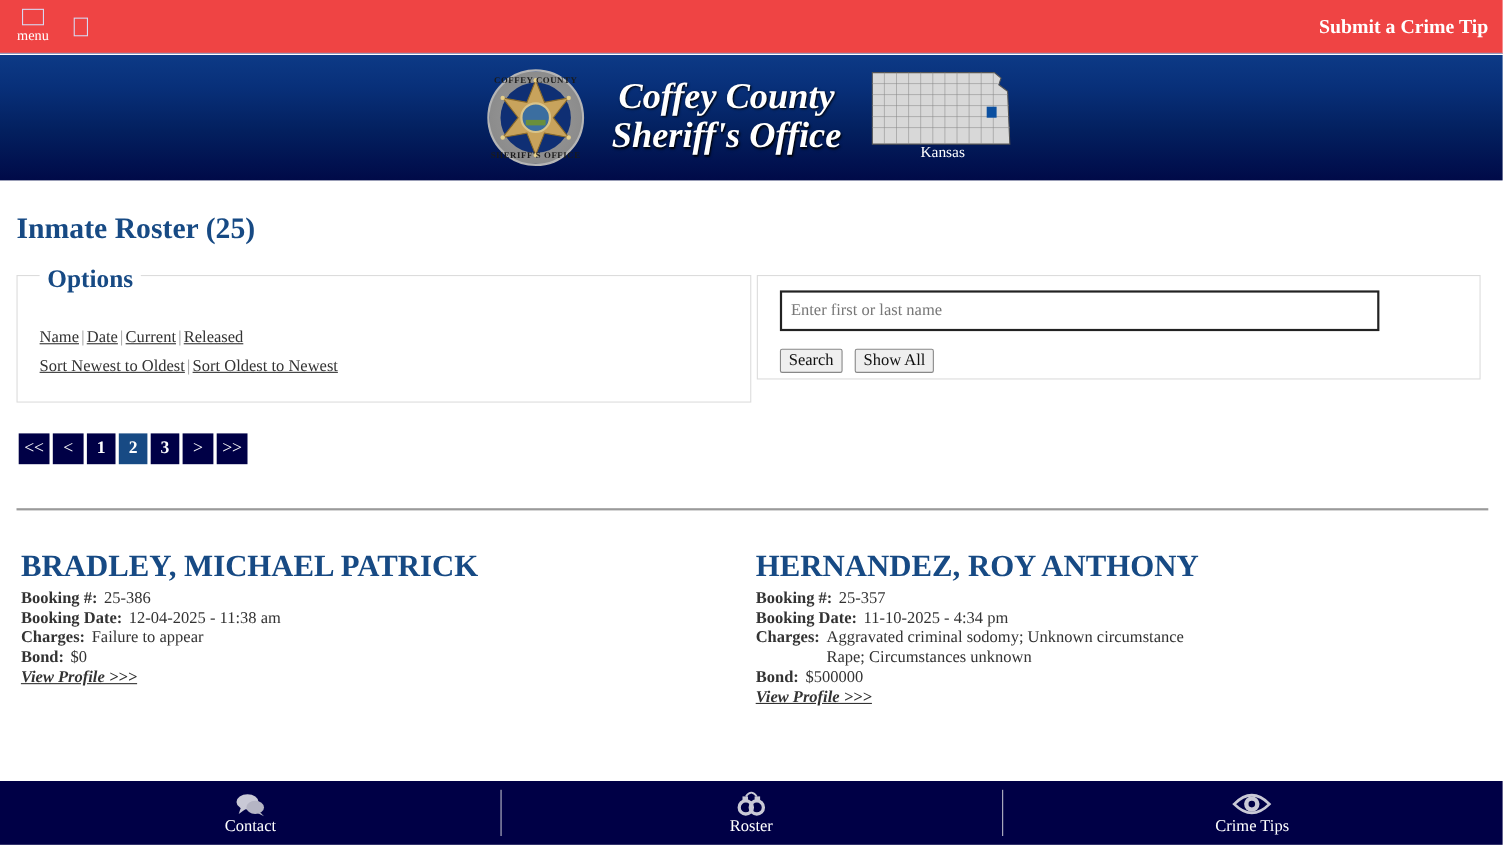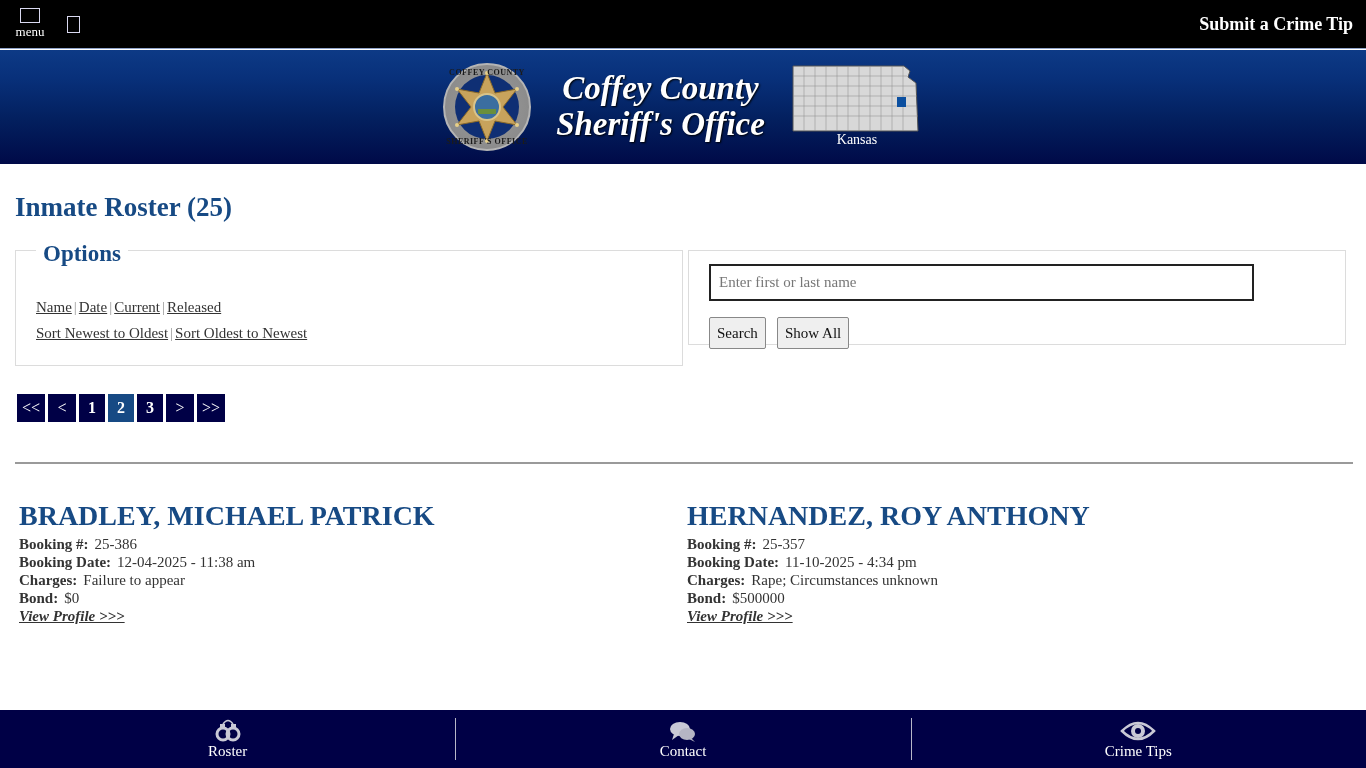--- a/index.html
+++ b/index.html
@@ -1,19 +1,19 @@
 <!DOCTYPE html>
 <html><head>
 <meta charset="utf-8">
 <style>
   * { box-sizing: border-box; margin: 0; padding: 0; }
   html, body { width: 1366px; height: 768px; overflow: hidden; background: #ffffff; font-family: "Liberation Serif", serif; color: #333; }
 
   
-  .topbar { position: absolute; left: 0; top: 0; width: 1366px; height: 49px; background: #000000; border-bottom: 1px solid #8fa3c9; }
+  .topbar { position: absolute; left: 0; top: 0; width: 1366px; height: 49px; background: #ef4444; border-bottom: 1px solid #8fa3c9; }
   .menu-btn { position: absolute; left: 11px; top: 8px; width: 38px; text-align: center; color: #fff; cursor: pointer; }
   .menu-box { display: block; width: 20px; height: 15px; border: 1.5px solid #d8d8f0; margin: 0 auto; }
   .menu-label { display: block; font-size: 13px; line-height: 13px; margin-top: 2px; }
   .secondary-btn { position: absolute; left: 67px; top: 16px; width: 13px; height: 17px; border: 1.5px solid #d8d8f0; cursor: pointer; }
   .tip-link { position: absolute; right: 13px; top: 14px; color: #fff; font-weight: bold; font-size: 18px; text-decoration: none; }
 
   
   .banner { position: absolute; left: 0; top: 50px; width: 1366px; height: 114px;
     background: linear-gradient(to bottom, #0d3a86 0%, #08307a 25%, #03205f 60%, #000a48 100%); }
   .badge { position: absolute; left: 443px; top: 13px; width: 88px; height: 88px; border-radius: 50%;
@@ -37,21 +37,21 @@
   .opt-row a { color: #333; text-decoration: underline; cursor: pointer; }
   .opt-row .sep { color: #999; margin: 0 2px; }
   .opt-row1 { top: 29px; }
   .opt-row2 { top: 55px; }
 
   
   .search-box { position: absolute; left: 688px; top: 250px; width: 658px; height: 95px; border: 1px solid #dcdcdc; }
   .search-legend { position: absolute; left: 15px; top: -9px; background: #fff; padding: 0 5px 0 5px; font-size: 15px; font-weight: bold; color: #333; margin-top: 28px; }
   .search-input { position: absolute; left: 20px; top: 13px; width: 545px; height: 37px; border: 2px solid #222; font-family: "Liberation Serif", serif; font-size: 15px; padding: 0 8px; color: #333; background: #fff; }
   .search-input::placeholder { color: #777; }
-  .btn { position: absolute; top: 66px; height: 32px; border: 1px solid #888; background: #efefef; font-family: "Liberation Serif", serif; font-size: 15px; color: #111; padding: 0 7px; border-radius: 2px; cursor: pointer; }
+  .btn { position: absolute; top: 66px; height: 22px; border: 1px solid #888; background: #efefef; font-family: "Liberation Serif", serif; font-size: 15px; color: #111; padding: 0 7px; border-radius: 2px; cursor: pointer; }
   .btn-search { left: 20px; }
   .btn-showall { left: 88px; }
 
   
   .pager { position: absolute; left: 17px; top: 394px; display: flex; gap: 3px; }
   .pg { width: 28px; height: 28px; background: #000046; color: #fff; font-size: 16px; display: flex; align-items: center; justify-content: center; cursor: pointer; }
   .pg.num { font-weight: bold; width: 26px; }
   .pg.active { background: #174a84; }
 
   .divider { position: absolute; left: 15px; top: 462px; width: 1338px; height: 0; border-top: 2px solid #9a9a9a; }
@@ -193,56 +193,57 @@
     <span class="field-label">Booking #:</span>
     <span>25-357</span>
   </div>
   <div class="field">
     <span class="field-label">Booking Date:</span>
     <span>11-10-2025 - 4:34 pm</span>
   </div>
   <div class="field">
     <span class="field-label">Charges:</span>
     <span class="charges">
+      <span>Aggravated criminal sodomy; Unknown circumstance</span>
       <span>Rape; Circumstances unknown</span>
     </span>
   </div>
   <div class="field">
     <span class="field-label">Bond:</span>
     <span>$500000</span>
   </div>
   <a class="profile-link">View Profile &gt;&gt;&gt;</a>
 </div>
 
 <div class="bottom-nav">
+  <div class="nav-item">
+    <span class="nav-icon">
+      <svg width="28" height="24" viewBox="0 0 28 24">
+        <ellipse cx="11" cy="10" rx="10" ry="7" fill="#c9c9d6"></ellipse>
+        <polygon points="5,15 3,21 10,16" fill="#c9c9d6"></polygon>
+        <ellipse cx="18" cy="15" rx="8" ry="6" fill="#b5b5c4"></ellipse>
+        <polygon points="22,19 26,23 20,20" fill="#b5b5c4"></polygon>
+      </svg>
+    </span>
+    <span class="nav-label">Contact</span>
+  </div>
   <div class="nav-item">
     <span class="nav-icon">
       <svg width="28" height="24" viewBox="0 0 28 24">
         <circle cx="9" cy="15" r="6" fill="none" stroke="#c9c9d6" stroke-width="3"></circle>
         <circle cx="19" cy="15" r="6" fill="none" stroke="#c9c9d6" stroke-width="3"></circle>
         <rect x="6" y="5" width="5" height="5" fill="#c9c9d6"></rect>
         <rect x="17" y="5" width="5" height="5" fill="#c9c9d6"></rect>
         <path d="M9,5 Q14,-2 19,5" fill="none" stroke="#c9c9d6" stroke-width="1.5"></path>
       </svg>
     </span>
     <span class="nav-label">Roster</span>
   </div>
   <div class="nav-item">
     <span class="nav-icon">
-      <svg width="28" height="24" viewBox="0 0 28 24">
-        <ellipse cx="11" cy="10" rx="10" ry="7" fill="#c9c9d6"></ellipse>
-        <polygon points="5,15 3,21 10,16" fill="#c9c9d6"></polygon>
-        <ellipse cx="18" cy="15" rx="8" ry="6" fill="#b5b5c4"></ellipse>
-        <polygon points="22,19 26,23 20,20" fill="#b5b5c4"></polygon>
-      </svg>
-    </span>
-    <span class="nav-label">Contact</span>
-  </div>
-  <div class="nav-item">
-    <span class="nav-icon">
       <svg width="36" height="24" viewBox="0 0 36 24">
         <path d="M2,12 Q18,-4 34,12 Q18,28 2,12 Z" fill="none" stroke="#c9c9d6" stroke-width="2.5"></path>
         <circle cx="18" cy="12" r="7" fill="#c9c9d6"></circle>
         <circle cx="18" cy="12" r="3" fill="#000046"></circle>
       </svg>
     </span>
     <span class="nav-label">Crime Tips</span>
   </div>
 </div>
 

